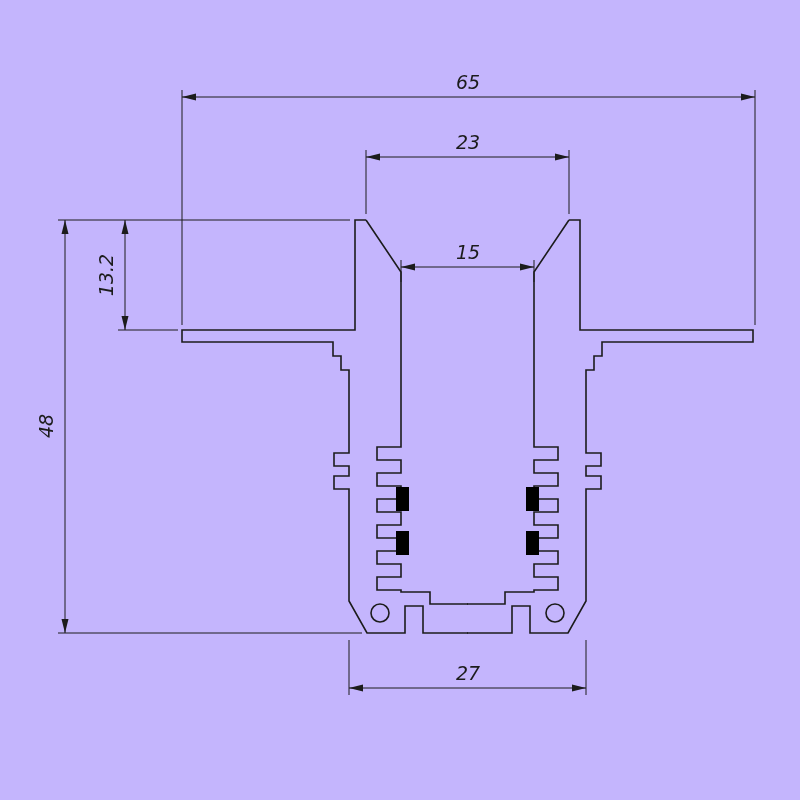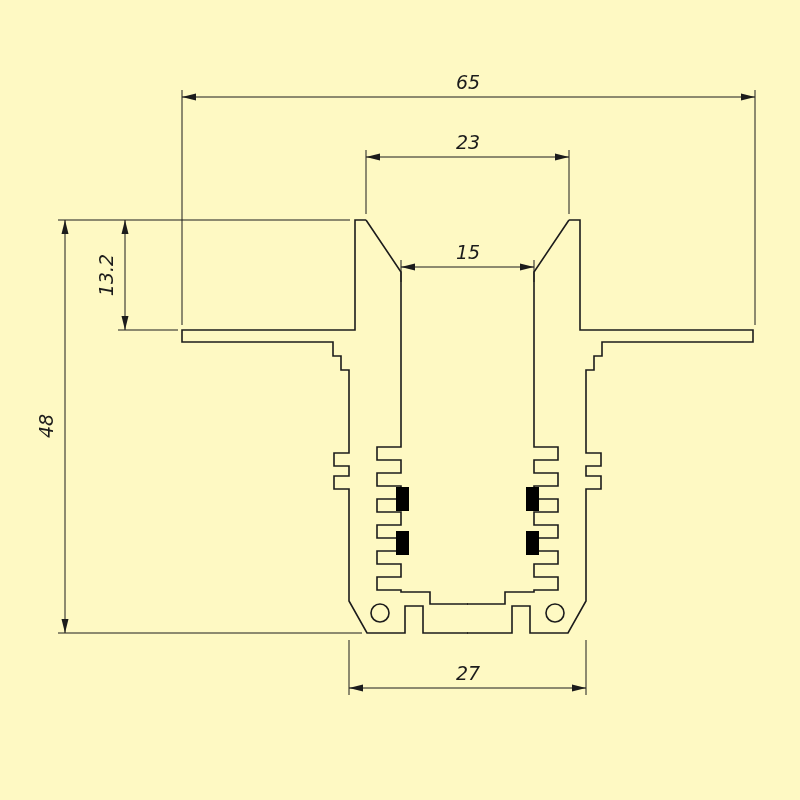--- a/index.html
+++ b/index.html
@@ -7,21 +7,21 @@
     padding: 0;
     background: #ffffff;
     width: 800px;
     height: 800px;
     overflow: hidden;
     font-family: "DejaVu Sans", sans-serif;
   }
   .drawing-wrap {
     width: 800px;
     height: 800px;
-    background: #fef9c3;
+    background: #c4b5fd;
   }
   svg text {
     font-family: "DejaVu Sans", "Liberation Sans", sans-serif;
     font-style: italic;
     font-size: 19px;
     fill: #1c1c1c;
   }
 </style>
 </head>
 <body>

